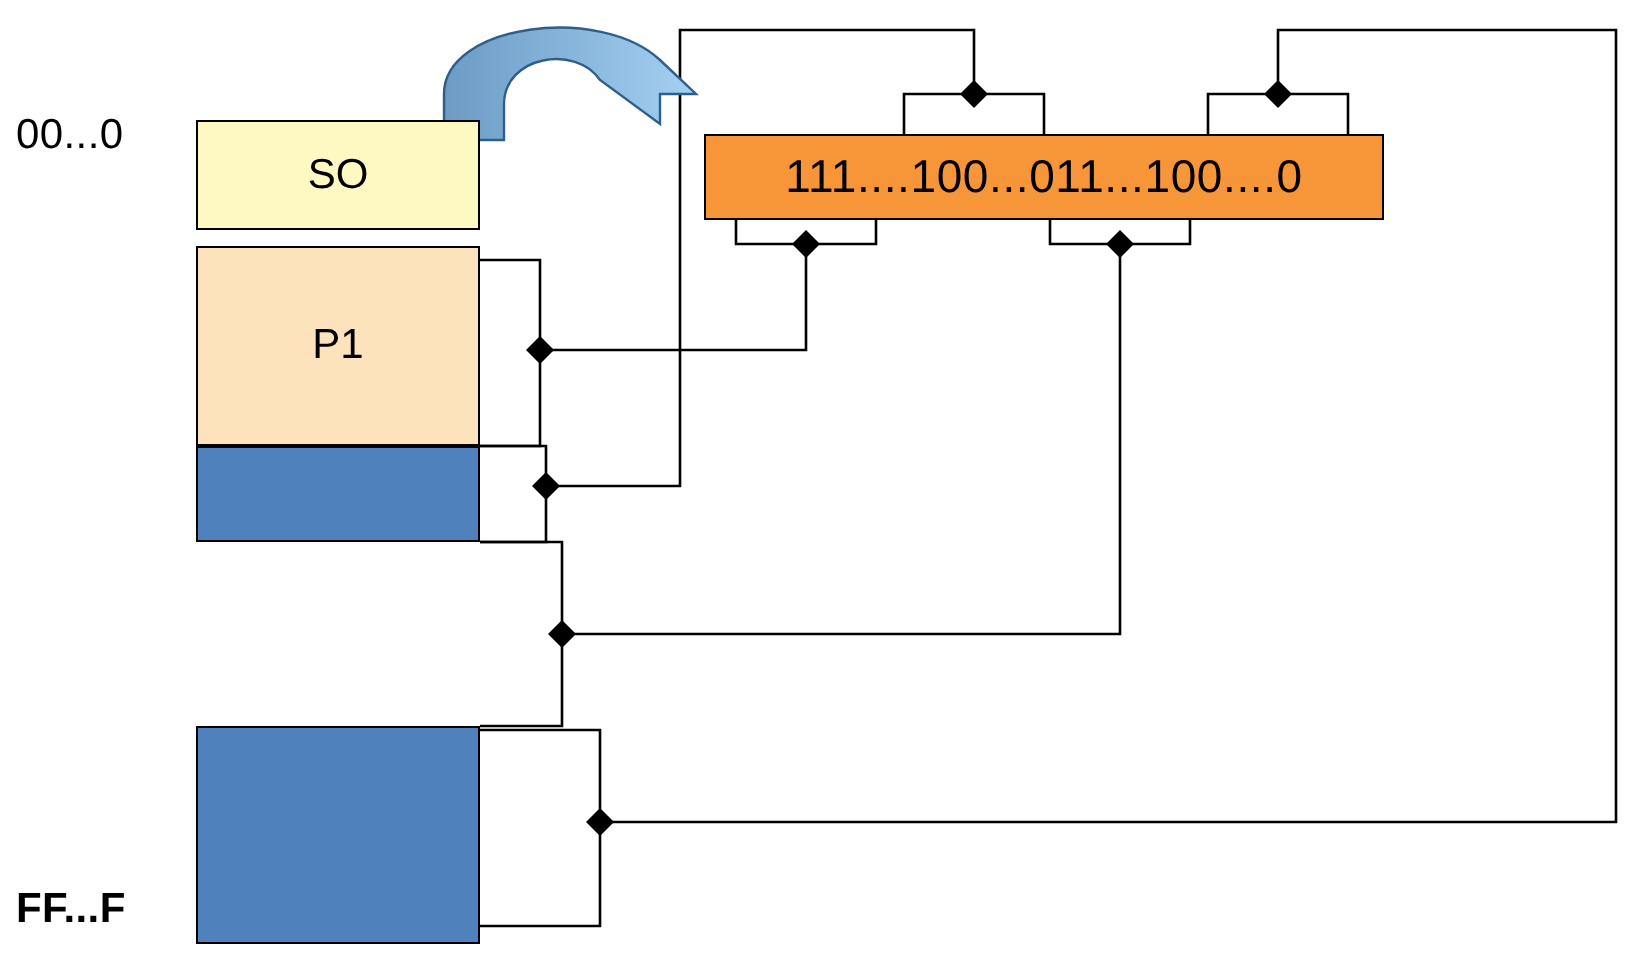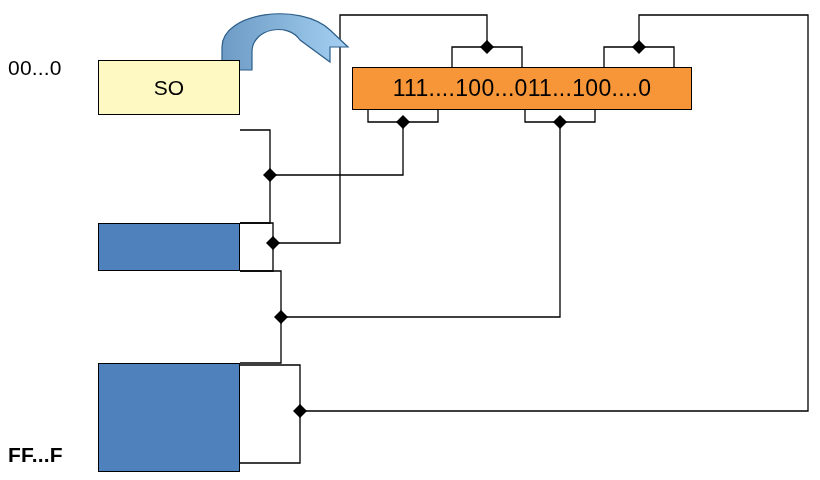--- a/index.html
+++ b/index.html
@@ -125,20 +125,23 @@
              L330,47
              L330,62
              L300,40
              C288,22 252,28 252,52
              L252,70 Z" transform="translate(0,0)" fill="url(#arrowGrad)" stroke="#2E5F8A" stroke-width="1.2"></path>
   </svg>
 
   <div class="mem-block" style="top:60px;  height:55px;  background:#fef9c3;">
     <span>SO</span>
   </div>
+  <div class="mem-block" style="top:123px; height:100px; background:#FCE3BB;">
+    <span>P1</span>
+  </div>
   <div class="mem-block" style="top:223px; height:48px;  background:#4F81BD;">
     <span></span>
   </div>
   <div class="mem-block" style="top:363px; height:109px; background:#4F81BD;">
     <span></span>
   </div>
 
   <div id="bitmap">
     <span>111....100...011...100....0</span>
   </div>

